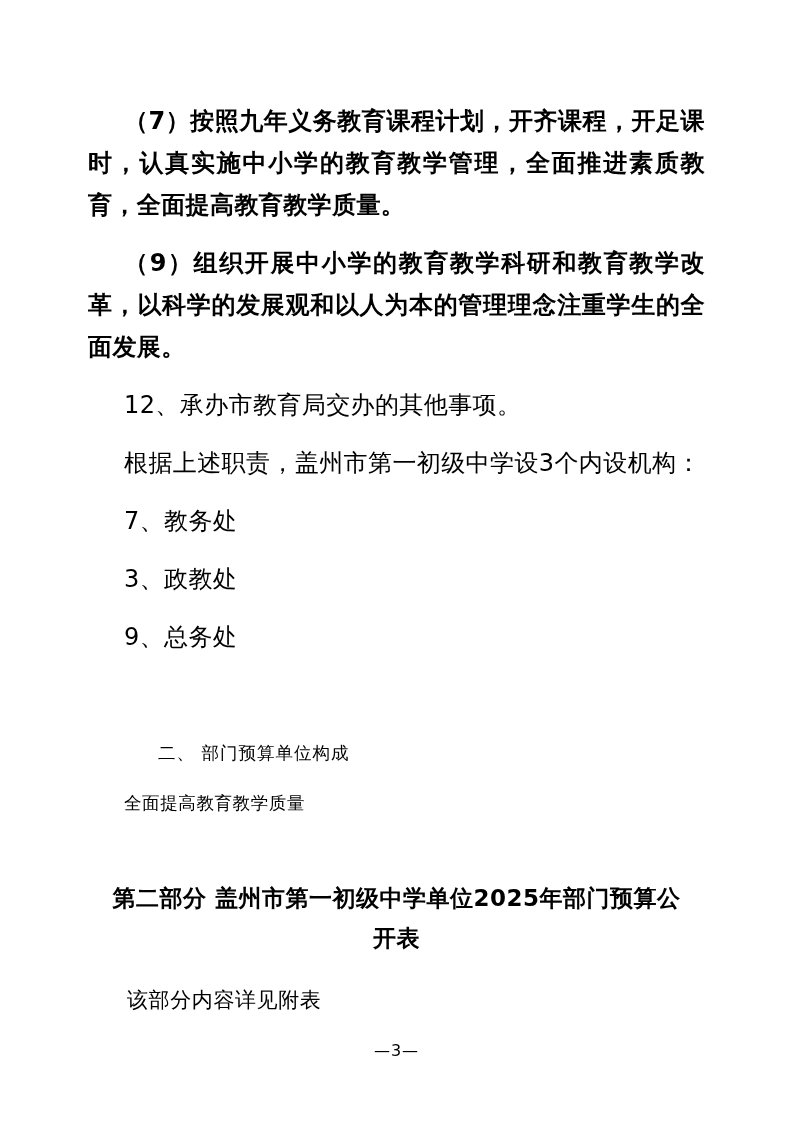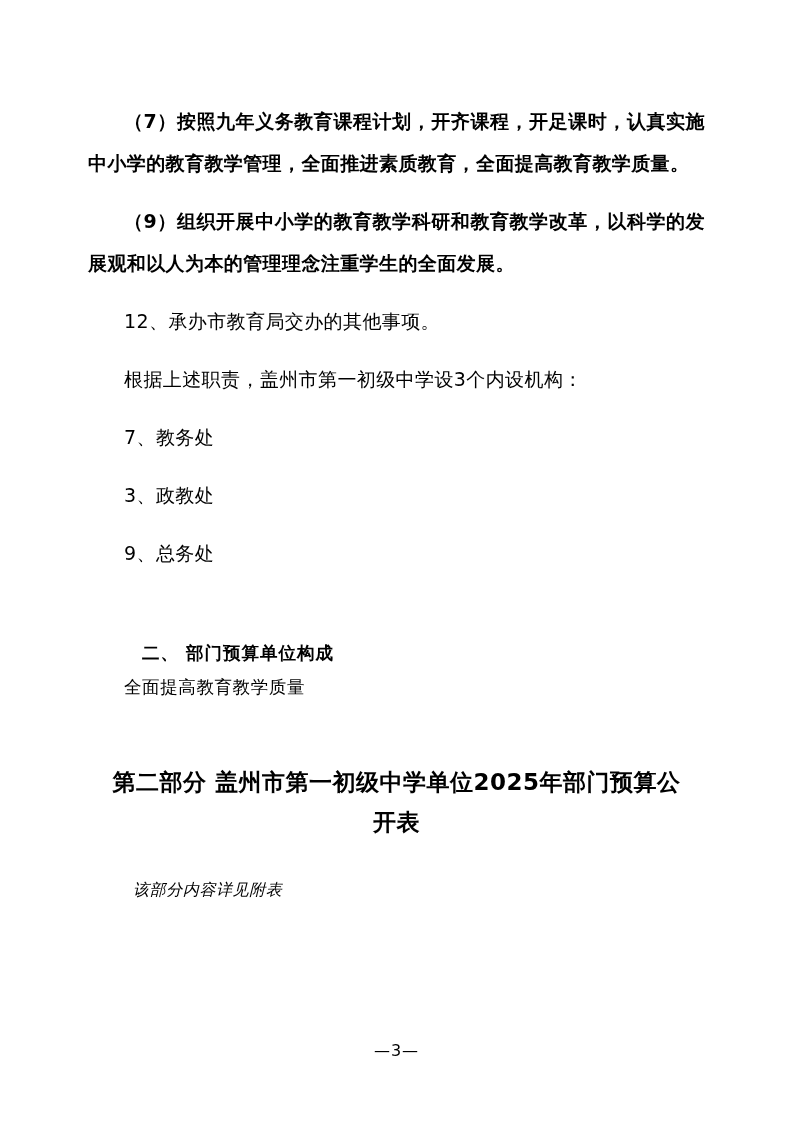--- a/index.html
+++ b/index.html
@@ -16,43 +16,43 @@
     overflow: hidden;
   }
   .page {
     position: relative;
     width: 793px;
     height: 1122px;
     box-sizing: border-box;
     padding: 100px 88px 60px 88px;
   }
   .para {
-    font-size: 19px;
+    font-size: 24px;
     line-height: 42px;
     text-align: justify;
     text-justify: inter-ideograph;
     margin: 0 0 16px 0;
     letter-spacing: 0.4px;
     font-weight: 600;
     color: #000;
   }
   .para.indent {
     text-indent: 36px;
   }
   .para.light {
     font-weight: 500;
   }
   .spacer-sm { height: 10px; }
   .spacer-lg { height: 46px; }
 
   .section-heading {
     font-size: 17.5px;
     line-height: 34px;
-    font-weight: 700;
-    margin: 0;
+    font-weight: 400;
+    margin: 16px;
     text-indent: 54px;
     letter-spacing: 1px;
   }
   .unit-line {
     font-size: 17.5px;
     line-height: 34px;
     font-weight: 500;
     margin: 0;
     text-indent: 36px;
     letter-spacing: 0.6px;
@@ -60,27 +60,26 @@
   .part-title {
     font-size: 23px;
     line-height: 40px;
     font-weight: 700;
     text-align: center;
     margin: 12px;
     letter-spacing: 0.5px;
     padding: 0 10px;
   }
   .note-line {
-    font-size: 16px;
+    font-size: 21px;
     line-height: 34px;
     font-weight: 500;
-    margin: 9px;
+    margin: 3px;
     text-indent: 36px;
     letter-spacing: 0.6px;
-    font-style: italic;
   }
   .page-number {
     position: absolute;
     left: 0;
     right: 0;
     bottom: 62px;
     text-align: center;
     font-size: 16px;
     font-weight: 500;
     letter-spacing: 1px;

